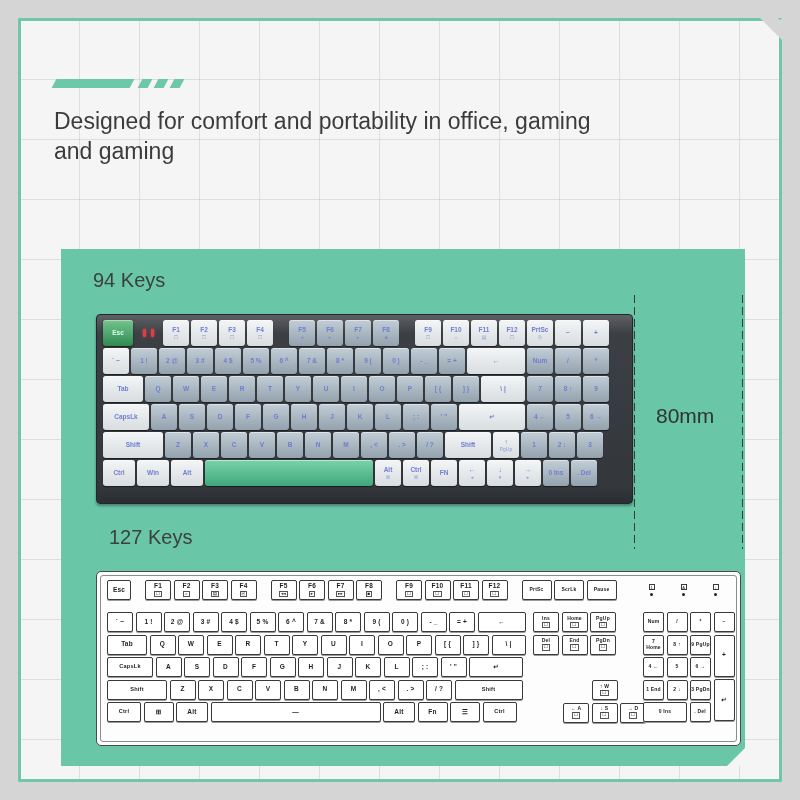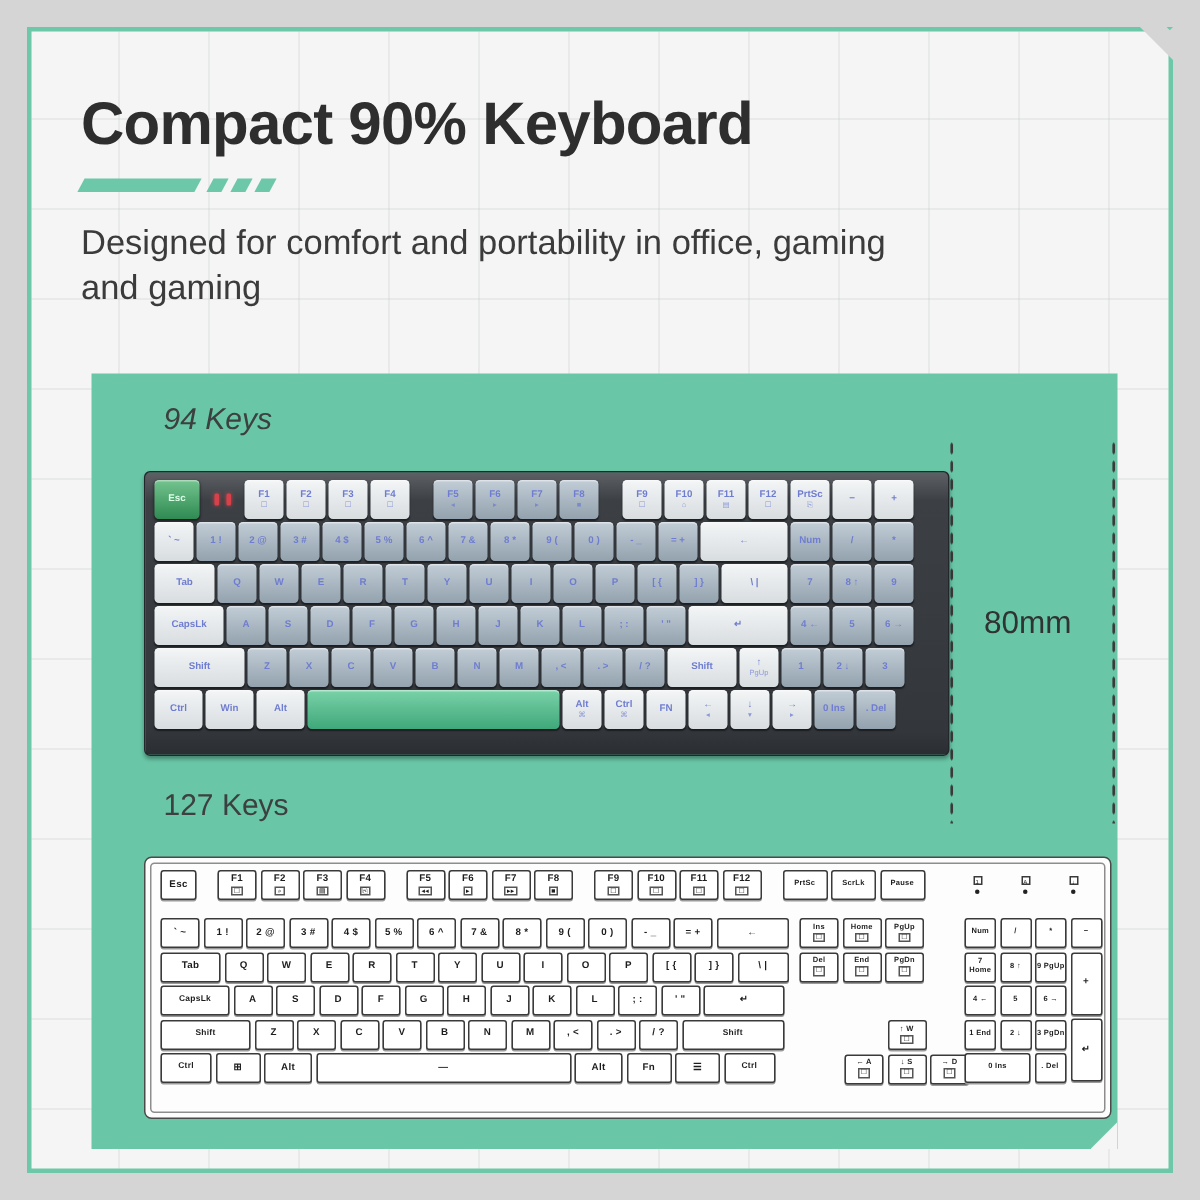--- a/index.html
+++ b/index.html
@@ -56,21 +56,21 @@
     position:absolute; left:40px; top:228px;
     width:684px; height:517px;
     background:#69c7a7;
   }
   #card .cnotch{
     position:absolute; right:0; bottom:0; width:18px; height:18px;
     background:#f4f5f4; clip-path:polygon(100% 0,100% 100%,0 100%);
   }
 
   .kcount { position:absolute; font-size:20px; color:#3c4040; }
-  #kc94 { left:48px; top:20px;font-style:italic; }
+  #kc94 { left:32px; top:20px; }
   #kc104 { left:48px; top:277px; }
 
   
   .dotline{
     position:absolute; width:3px;
     background-image:radial-gradient(#3a3a3a 45%, transparent 46%);
     background-size:3px 12px; background-repeat:repeat-y;
   }
   #dot-left { left:572px; top:44px; height:256px; }
   #dot-right{ left:680px; top:44px; height:256px; }
@@ -151,21 +151,20 @@
   .led104 .dot{ width:3px; height:3px; background:#222; border-radius:50%;
      margin-top:3px; }
 </style>
 </head>
 <body>
 
 <div id="page">
   <div class="notch-tr"></div>
 
   <div id="hdr">
-    <div id="title">Compact 90% Keyboard</div>
     <div id="accent">
       <span class="solid"></span>
       <span class="d d1"></span>
       <span class="d d2"></span>
       <span class="d d3"></span>
     </div>
     <div id="sub">Designed for comfort and portability in office, gaming and gaming</div>
   </div>
 
   <div id="card">

